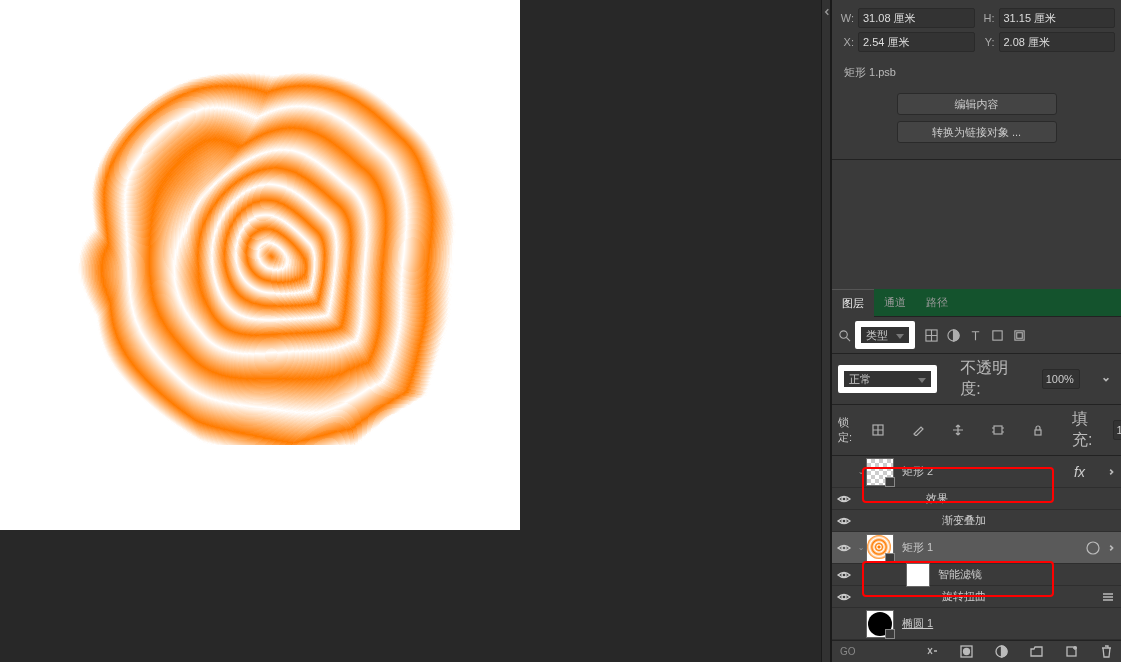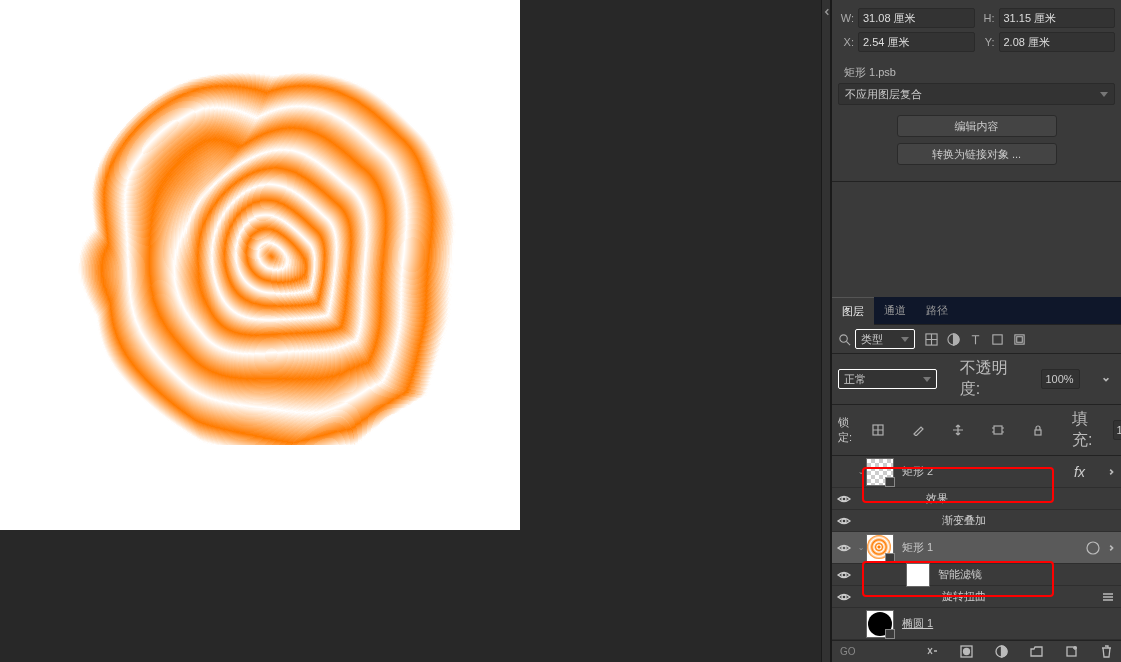--- a/index.html
+++ b/index.html
@@ -15,29 +15,29 @@
 .row{display:flex;align-items:center;margin:4px 0;gap:4px}
 .lbl{width:16px;text-align:right;color:#aaa}
 .field{flex:1;height:20px;background:#333;border:1px solid #2a2a2a;display:flex;align-items:center;padding:0 4px;color:#ddd;font-size:11px;border-radius:2px}
 .field input{background:none;border:none;color:#ddd;width:100%;outline:none;font-size:11px}
 .subtext{color:#bbb;font-size:11px;padding:9px 6px 3px}
 .combo{height:22px;background:#333;border:1px solid #2a2a2a;display:flex;align-items:center;padding:0 6px;border-radius:2px;position:relative}
 .combo::after{content:"";position:absolute;right:6px;top:8px;border-left:4px solid transparent;border-right:4px solid transparent;border-top:5px solid #777}
 .btnrow{display:flex;justify-content:center;margin-top:10px}
 .pbtn{width:160px;height:22px;background:#444;border:1px solid #2a2a2a;border-radius:3px;display:flex;align-items:center;justify-content:center;font-size:11px;color:#ddd;margin-bottom:6px}
 .gap{flex:1}
-.tabs{display:flex;border-bottom:1px solid #222;background:#0f172a}
+.tabs{display:flex;border-bottom:1px solid #222;background:#14532d}
 .tab{padding:6px 10px 5px;font-size:11px;color:#999}
 .tab.active{background:#3a3a3a;color:#eee;border-bottom:1px solid #3a3a3a;margin-bottom:-1px;border-top:1px solid #555}
 .filterrow{display:flex;align-items:center;gap:4px;padding:4px 6px;border-bottom:1px solid #222}
 .icongrp{display:flex;gap:9px;margin-left:6px}
 .miniicon{width:13px;height:13px;display:flex;align-items:center;justify-content:center;opacity:0.8}
 .miniicon svg{width:13px;height:13px;stroke:#ccc;fill:none;stroke-width:1.2}
 .blendrow,.lockrow{display:flex;align-items:center;gap:20px;padding:4px 6px;border-bottom:1px solid #222;font-size:11px}
-.blend{width:108px;height:20px;background:#333;border:1px solid #ffffff;display:flex;align-items:center;padding:0 5px;border-radius:2px;position:relative}
+.blend{width:108px;height:20px;background:#333;border:6px solid #ffffff;display:flex;align-items:center;padding:8px 5px;border-radius:2px;position:relative}
 .blend::after{content:"";position:absolute;right:5px;top:7px;border-left:4px solid transparent;border-right:4px solid transparent;border-top:5px solid #777}
 .oplabel{color:#bbb;font-size:16px;margin-left:3px}
 .pctfield{width:42px;height:20px;background:#333;border:1px solid #2a2a2a;display:flex;align-items:center;padding:0 3px;font-size:10px;border-radius:2px}
 .lockrow .lockicon{opacity:0.8;margin-right:8px;width:12px;height:12px;display:flex}
 .lockrow .lockicon svg{width:12px;height:12px;stroke:#ccc;fill:none;stroke-width:1.2}
 .layers{flex:0 0 auto;overflow:auto}
 .layer{display:flex;align-items:center;height:32px;border-bottom:1px solid #2e2e2e;position:relative}
 .layer.selected{background:#5a5a5a}
 .eye{width:24px;display:flex;align-items:center;justify-content:center}
 .eye svg{width:14px;height:14px;stroke:#ccc;fill:none;stroke-width:1.4}
@@ -127,23 +127,20 @@
       <span class="lbl">X:</span>
       <span class="field">
           <input value="2.54 厘米" style="">
         </span>
       <span class="lbl">Y:</span>
       <span class="field">
           <input value="2.08 厘米" style="">
         </span>
     </div>
     <div class="subtext">矩形 1.psb</div>
-    <div class="combo" style="color:#777">
-        <span>不应用图层复合</span>
-      </div>
     <div class="btnrow">
         <div style="flex-direction:column;display:flex;align-items:center">
       <div class="pbtn">
             <span>编辑内容</span>
           </div>
       <div class="pbtn">
             <span>转换为链接对象 ...</span>
           </div>
     </div>
       </div>

